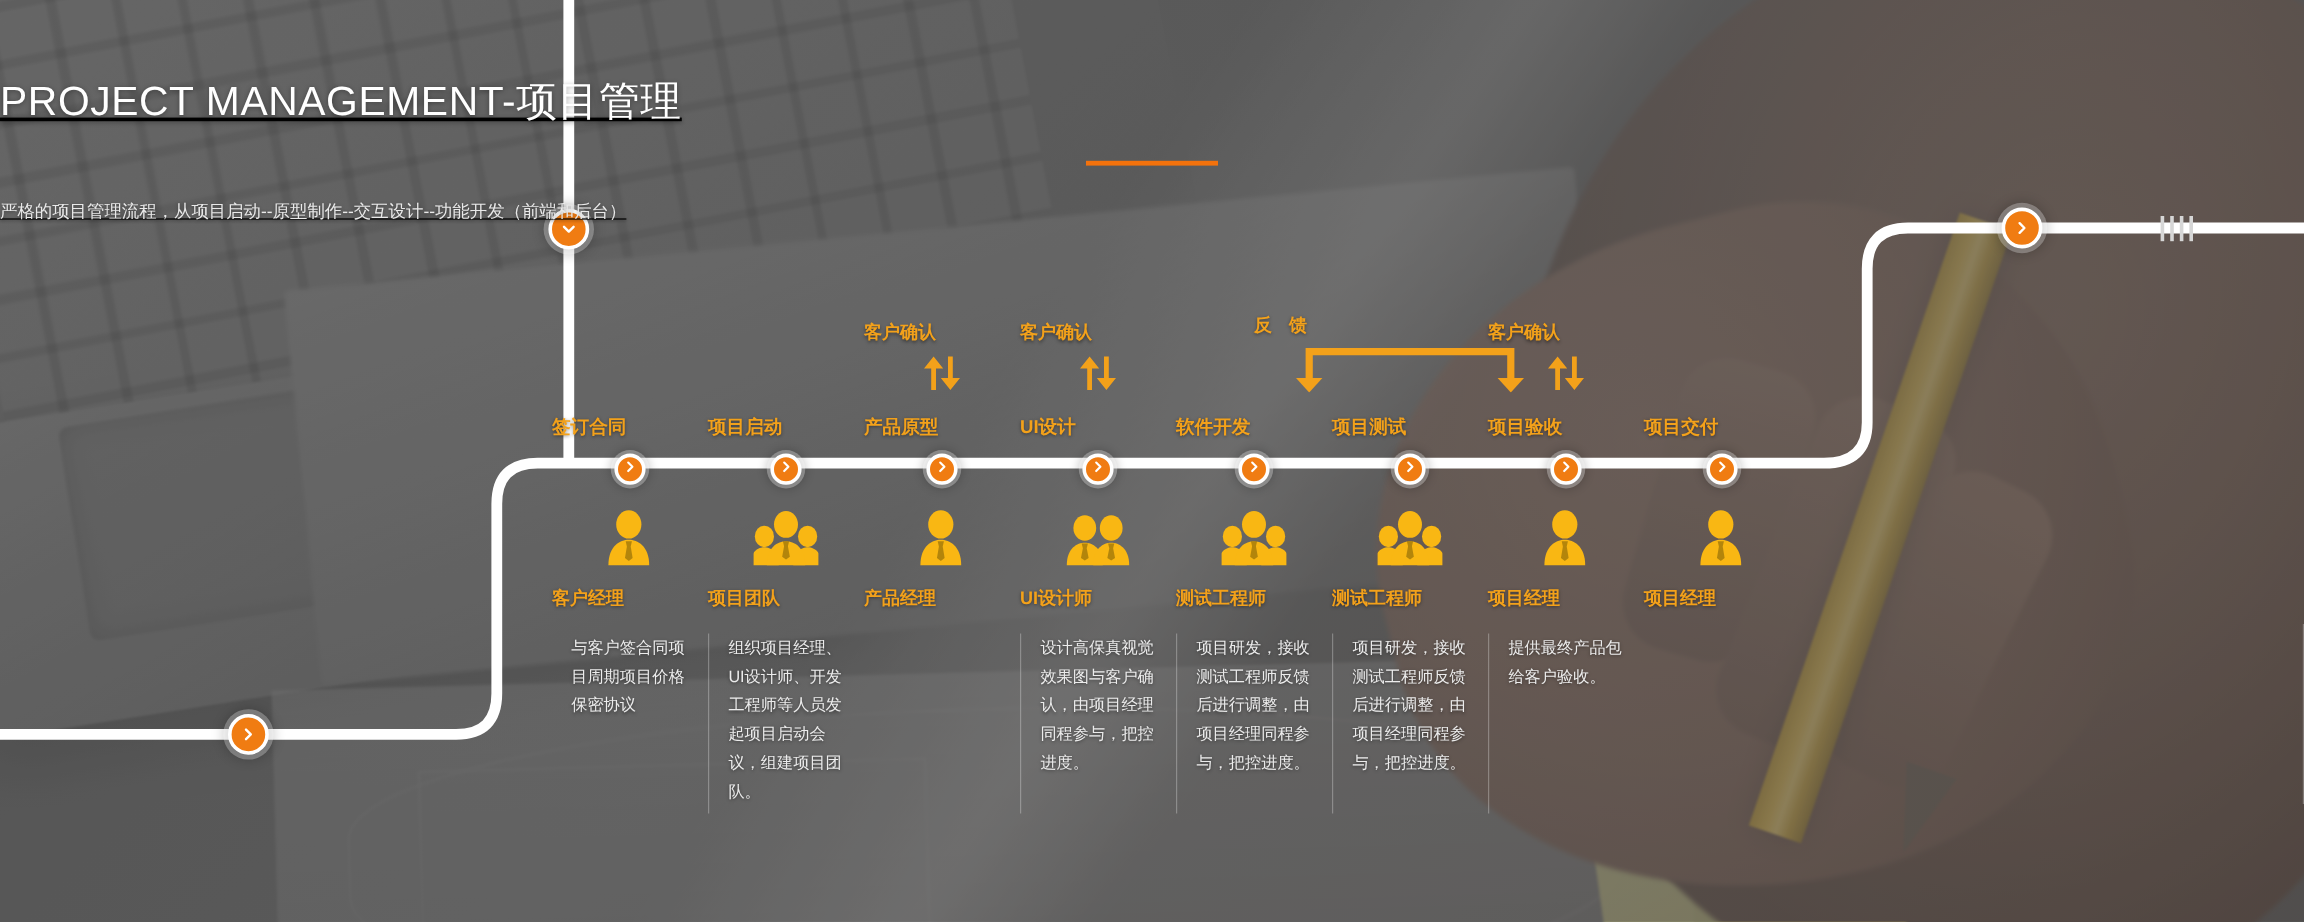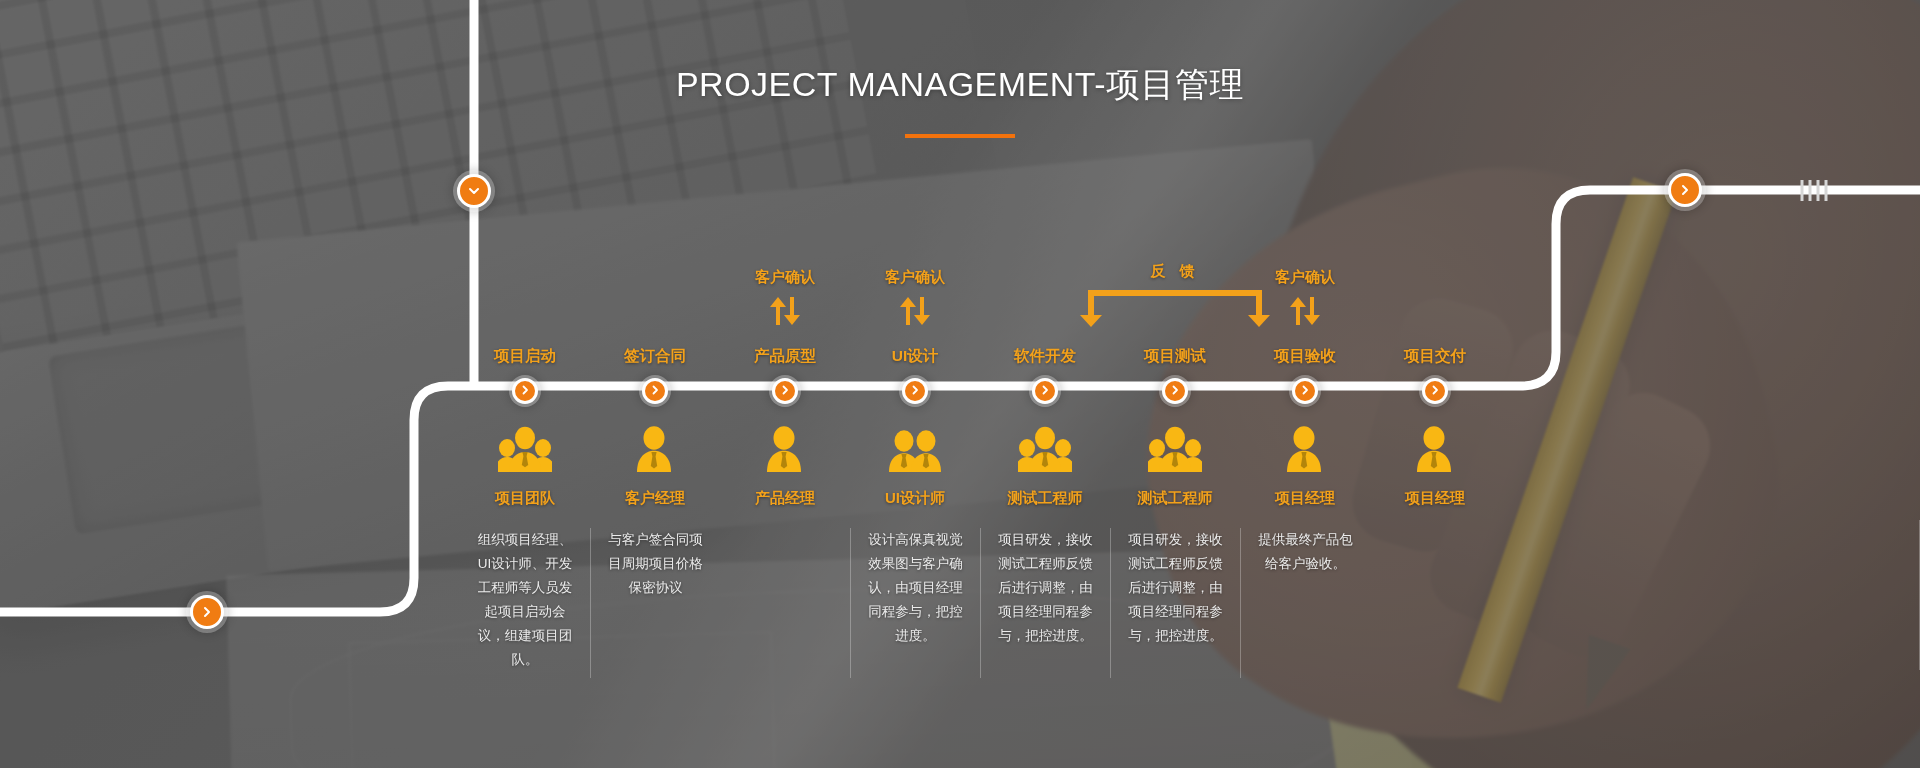--- a/index.html
+++ b/index.html
@@ -122,38 +122,38 @@
   .node{
     position:absolute; width:34px; height:34px; border-radius:50%;
     background:#f07c12; border:3px solid #ffffff;
     box-shadow:0 0 0 4px rgba(255,255,255,.28), 0 0 10px 5px rgba(0,0,0,.18);
     display:flex; align-items:center; justify-content:center;
     color:#fff;
   }
   .node svg{ display:block; }
 
   
-  .header{ position:absolute; left:0; right:0; top:62px; text-align:center; }
+  .header{ position:absolute; left:0; right:0; top:62px; text-align:left;text-decoration:underline; }
   .title{
     font-size:34px; font-weight:400; letter-spacing:.5px; color:#ffffff;
     text-shadow:0 1px 4px rgba(0,0,0,.35);
   }
   .rule{ width:110px; height:4px; background:#f3720c; margin:26px auto 0; }
   .subtitle{
     margin-top:26px; font-size:14.5px; line-height:26px; color:#e9e9e9;
     text-shadow:0 1px 3px rgba(0,0,0,.4);
   }
 
   
   #timeline{ position:absolute; left:0; right:0; top:268px; height:500px; }
   .cols{
     position:absolute; left:460px; top:0; width:1040px; height:100%;
     display:grid; grid-template-columns:repeat(8,1fr);
   }
-  .col{ position:relative; text-align:center; }
+  .col{ position:relative; text-align:left; }
 
   .above{ height:78px; position:relative; }
   .above .conf{
     position:absolute; left:0; right:0; top:0;
     font-size:15px; color:#f3a11a; font-weight:700;
     text-shadow:0 1px 3px rgba(0,0,0,.45);
   }
   .above .arrows{ position:absolute; left:0; right:0; top:28px; display:flex; justify-content:center; }
 
   .stage{
@@ -245,25 +245,46 @@
     <svg width="14" height="14" viewBox="0 0 14 14">
         <path d="M5 3 L9 7 L5 11" fill="none" stroke="#fff" stroke-width="2" stroke-linecap="round" stroke-linejoin="round"></path>
       </svg>
   </span>
 </div>
 
 <div class="header">
   <div class="title">PROJECT MANAGEMENT-项目管理</div>
   <div class="rule"></div>
   <div class="subtitle">
+    <div>严格的项目管理流程，从项目启动--原型制作--交互设计--功能开发（前端和后台）</div>
   </div>
 </div>
 
 <div id="timeline">
   <div class="cols" id="cols">
+      <div class="col">
+        <div class="above"></div>
+        <div class="stage">签订合同</div>
+        <div class="dotwrap">
+          <div class="dot">
+            <span><svg width="12" height="12" viewBox="0 0 12 12">
+                <path d="M4.5 2.5 L8 6 L4.5 9.5" fill="none" stroke="#fff" stroke-width="1.8" stroke-linecap="round" stroke-linejoin="round"></path>
+              </svg></span>
+          </div>
+        </div>
+        <div class="avatar">
+          <span><svg width="54" height="52" viewBox="0 0 54 52" fill="#f9b713">
+              <ellipse cx="26" cy="14" rx="10.5" ry="11.760000000000002"></ellipse>
+              <path d="M9 48 C9 31.85 18.86 26.75 26 26.75 C33.14 26.75 43 31.85 43 48 Z"></path>
+              <path d="M23.4 28 L28.6 28 L27.6 32.480000000000004 L29.2 42 L26 44.519999999999996 L22.8 42 L24.4 32.480000000000004 Z" fill="#7a5c05" opacity=".55"></path>
+            </svg></span>
+        </div>
+        <div class="role">客户经理</div>
+        <div class="desc">与客户签合同项目周期项目价格保密协议</div>
+      </div>
       <div class="col">
         <div class="above"></div>
         <div class="stage">项目启动</div>
         <div class="dotwrap">
           <div class="dot">
             <span><svg width="12" height="12" viewBox="0 0 12 12">
                 <path d="M4.5 2.5 L8 6 L4.5 9.5" fill="none" stroke="#fff" stroke-width="1.8" stroke-linecap="round" stroke-linejoin="round"></path>
               </svg></span>
           </div>
         </div>
@@ -275,40 +296,20 @@
               <path d="M33 48 C33 36.6 39.96 33 45 33 C50.04 33 57 36.6 57 48 Z"></path>
               <ellipse cx="27" cy="14" rx="10" ry="11.200000000000001"></ellipse>
               <path d="M11 48 C11 32.8 20.28 28 27 28 C33.72 28 43 32.8 43 48 Z"></path>
               <path d="M24.4 28 L29.6 28 L28.6 32.16 L30.2 41 L27 43.34 L23.8 41 L25.4 32.16 Z" fill="#7a5c05" opacity=".55"></path>
             </svg></span>
         </div>
         <div class="role">项目团队</div>
         <div class="desc">组织项目经理、UI设计师、开发工程师等人员发起项目启动会议，组建项目团队。</div>
       </div>
       <div class="col">
-        <div class="above"></div>
-        <div class="stage">签订合同</div>
-        <div class="dotwrap">
-          <div class="dot">
-            <span><svg width="12" height="12" viewBox="0 0 12 12">
-                <path d="M4.5 2.5 L8 6 L4.5 9.5" fill="none" stroke="#fff" stroke-width="1.8" stroke-linecap="round" stroke-linejoin="round"></path>
-              </svg></span>
-          </div>
-        </div>
-        <div class="avatar">
-          <span><svg width="54" height="52" viewBox="0 0 54 52" fill="#f9b713">
-              <ellipse cx="26" cy="14" rx="10.5" ry="11.760000000000002"></ellipse>
-              <path d="M9 48 C9 31.85 18.86 26.75 26 26.75 C33.14 26.75 43 31.85 43 48 Z"></path>
-              <path d="M23.4 28 L28.6 28 L27.6 32.480000000000004 L29.2 42 L26 44.519999999999996 L22.8 42 L24.4 32.480000000000004 Z" fill="#7a5c05" opacity=".55"></path>
-            </svg></span>
-        </div>
-        <div class="role">客户经理</div>
-        <div class="desc">与客户签合同项目周期项目价格保密协议</div>
-      </div>
-      <div class="col">
         <div class="above">
           <div class="conf">客户确认</div>
           <div class="arrows">
             <span><svg width="34" height="30" viewBox="0 0 34 30" fill="#f3a11a">
                 <path d="M9 29 L9 11 L3 11 L11 1 L19 11 L13 11 L13 29 Z" transform="translate(-1,0)"></path>
                 <path d="M21 1 L21 19 L15 19 L23 29 L31 19 L25 19 L25 1 Z" transform="translate(1,0)"></path>
               </svg></span>
           </div>
         </div>
         <div class="stage">产品原型</div>
@@ -449,21 +450,21 @@
           <span><svg width="54" height="52" viewBox="0 0 54 52" fill="#f9b713">
               <ellipse cx="26" cy="14" rx="10.5" ry="11.760000000000002"></ellipse>
               <path d="M9 48 C9 31.85 18.86 26.75 26 26.75 C33.14 26.75 43 31.85 43 48 Z"></path>
               <path d="M23.4 28 L28.6 28 L27.6 32.480000000000004 L29.2 42 L26 44.519999999999996 L22.8 42 L24.4 32.480000000000004 Z" fill="#7a5c05" opacity=".55"></path>
             </svg></span>
         </div>
         <div class="role">项目经理</div>
       </div>
     </div>
 <div class="sep-last"></div>
-    <div style="position: absolute; left: 1045px; top: -6px; width: 260px; text-align: center;">
+    <div style="position: absolute; left: 1045px; top: -6px; width: 260px; ">
       <div style="font-size:15px;color:#f3a11a;font-weight:700;letter-spacing:5px;text-shadow:0 1px 3px rgba(0,0,0,.45);">反 馈</div>
       <div style="margin-top:6px;display:flex;justify-content:center;">
         <svg width="192" height="40" viewBox="0 0 192 40">
           <path d="M12 36 L12 6 L180 6 L180 36" fill="none" stroke="#f3a11a" stroke-width="6" stroke-linejoin="miter"></path>
           <path d="M1 28 L23 28 L12 40 Z" fill="#f3a11a"></path>
           <path d="M169 28 L191 28 L180 40 Z" fill="#f3a11a"></path>
         </svg>
       </div>
     </div>
   </div>

